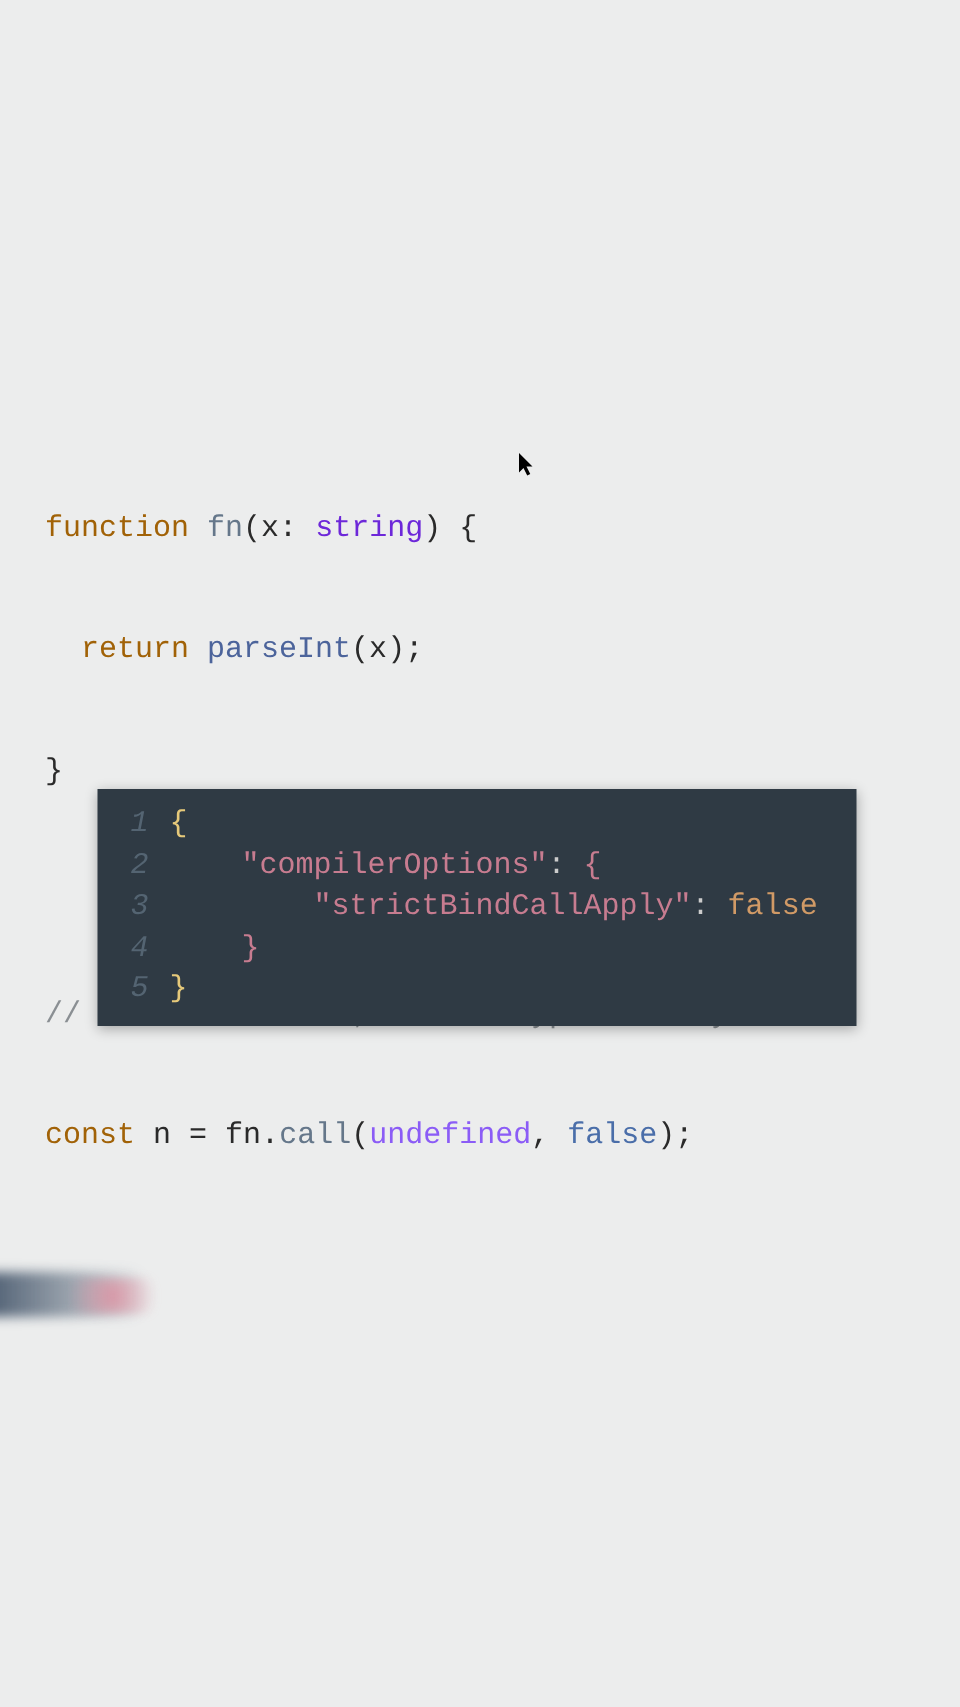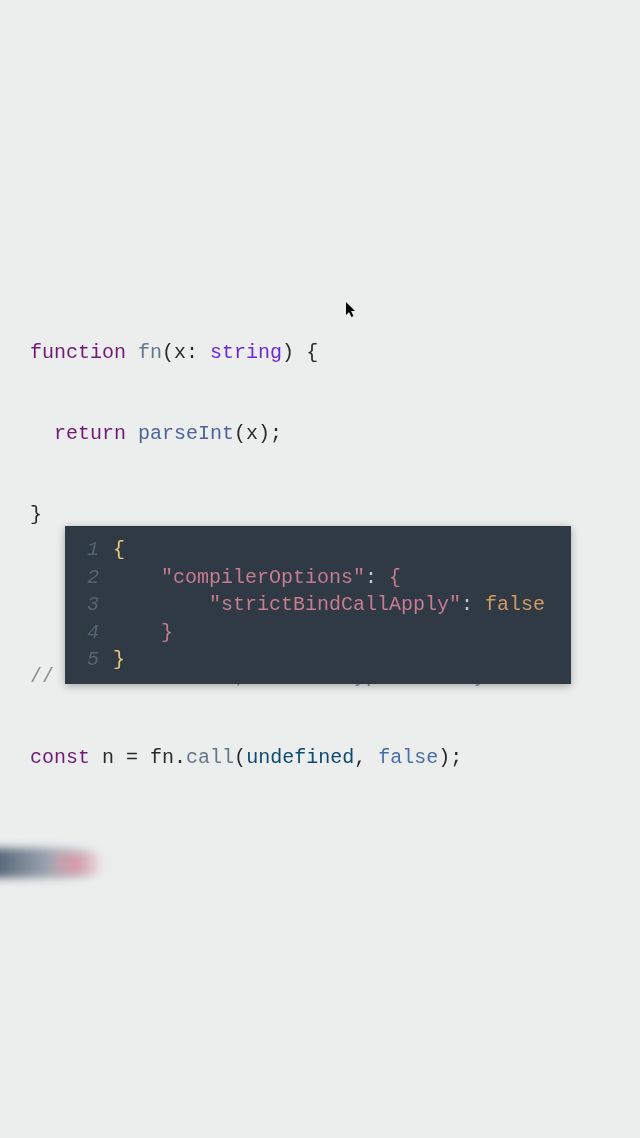--- a/index.html
+++ b/index.html
@@ -23,27 +23,27 @@
     left: 30px;
     top: 285px;
     right: 30px;
     font-size: 20px;
     line-height: 27px;
     color: #2a2a2a;
     white-space: pre;
     font-family: inherit;
   }
   .code-block-light .line { display: block; }
-  .kw-a { color: #701a75; text-align: right; }    
+  .kw-a { color: #a16207; text-align: right; }    
   .fn-name { color: #65778a; }
   .paren { color: #2a2a2a; }
   .type { color: #6d28d9; }
   .call { color: #4c649b; }
   .comment { color: #8a8f93; }
-  .undef { color: #0c4a6e; }
+  .undef { color: #8b5cf6; }
   .boolv { color: #4a6ea9; }
   .plain { color: #2a2a2a; }
 
   
   .current-line-bg {
     position: absolute;
     left: 30px;
     right: 0;
     top: 420px;
     height: 30px;

